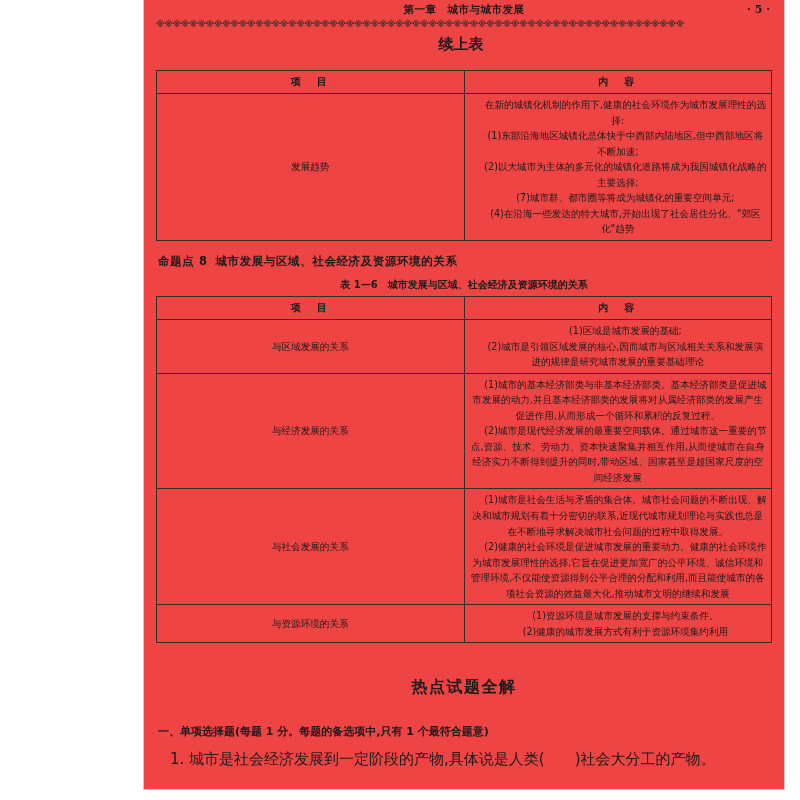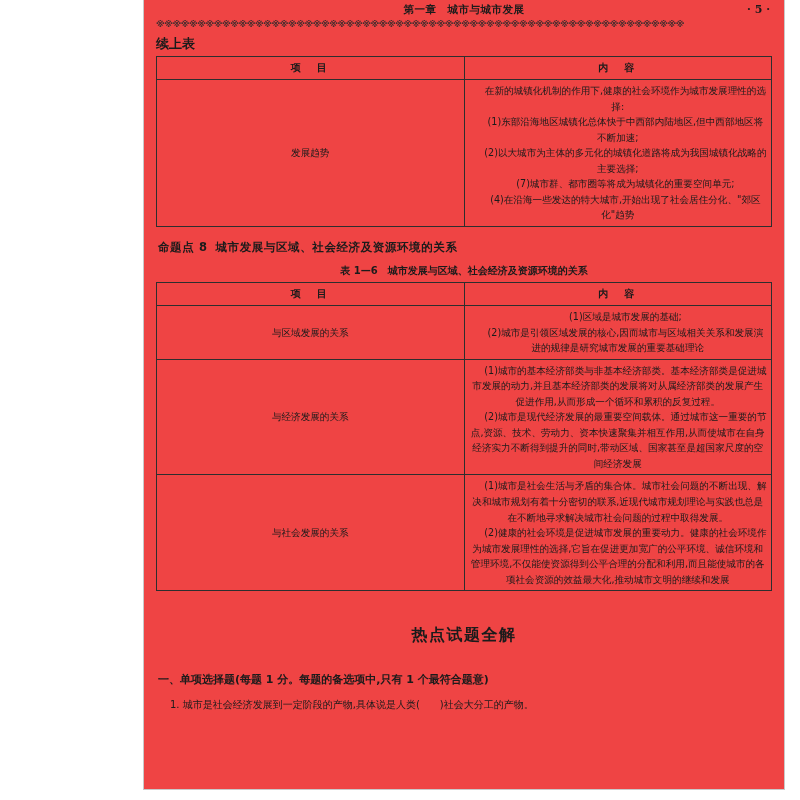--- a/index.html
+++ b/index.html
@@ -74,25 +74,25 @@
     line-height: 9px;
     letter-spacing: -0.5px;
     color: #2a2a2a;
     font-family: "DejaVu Sans", "Liberation Sans", sans-serif;
     font-weight: bold;
     opacity: 0.85;
   }
 
   
   #continued-label {
-    text-align: left;
-    font-size: 13px;
+    text-align: center;
+    font-size: 15px;
     font-weight: bold;
     margin-top: 6px;
-    margin-bottom: 3px;
+    margin-bottom: 16px;
     padding-right: 6px;
     font-family: "DejaVu Sans", "Liberation Sans", sans-serif;
   }
 
   
   table.doc-table {
     border-collapse: collapse;
     width: 100%;
     font-size: 9.6px;
     line-height: 1.62;
@@ -165,21 +165,21 @@
   }
   #exam-subtitle {
     margin-top: 26px;
     font-size: 11px;
     font-weight: bold;
     padding-left: 2px;
     font-family: "DejaVu Sans", "Liberation Sans", sans-serif;
   }
   .question {
     margin-top: 11px;
-    font-size: 10px;
+    font-size: 15px;
     padding-left: 14px;
     font-family: "DejaVu Sans", "Liberation Sans", sans-serif;
   }
   .q-stem { display: block; }
 </style>
 </head>
 <body>
 
 <div id="page-sheet">
   <div class="inner">
@@ -240,20 +240,27 @@
               <span class="ln ind">(2)城市是现代经济发展的最重要空间载体。通过城市这一重要的节点,资源、技术、劳动力、资本快速聚集并相互作用,从而使城市在自身经济实力不断得到提升的同时,带动区域、国家甚至是超国家尺度的空间经济发展</span>
             </td>
           </tr>
           <tr>
             <td class="col-item">与社会发展的关系</td>
             <td class="col-content">
               <span class="ln ind">(1)城市是社会生活与矛盾的集合体。城市社会问题的不断出现、解决和城市规划有着十分密切的联系,近现代城市规划理论与实践也总是在不断地寻求解决城市社会问题的过程中取得发展。</span>
               <span class="ln ind">(2)健康的社会环境是促进城市发展的重要动力。健康的社会环境作为城市发展理性的选择,它旨在促进更加宽广的公平环境、诚信环境和管理环境,不仅能使资源得到公平合理的分配和利用,而且能使城市的各项社会资源的效益最大化,推动城市文明的继续和发展</span>
             </td>
           </tr>
+          <tr>
+            <td class="col-item">与资源环境的关系</td>
+            <td class="col-content">
+              <span class="ln ind">(1)资源环境是城市发展的支撑与约束条件。</span>
+              <span class="ln ind">(2)健康的城市发展方式有利于资源环境集约利用</span>
+            </td>
+          </tr>
         </tbody>
     </table>
 
     <div id="exam-section">
       <div id="exam-title">热点试题全解</div>
       <div id="exam-subtitle">一、单项选择题(每题 1 分。每题的备选项中,只有 1 个最符合题意)</div>
       <div id="questions">
           <div class="question">
             <span class="q-stem">1. 城市是社会经济发展到一定阶段的产物,具体说是人类(　　)社会大分工的产物。</span>
           </div>

